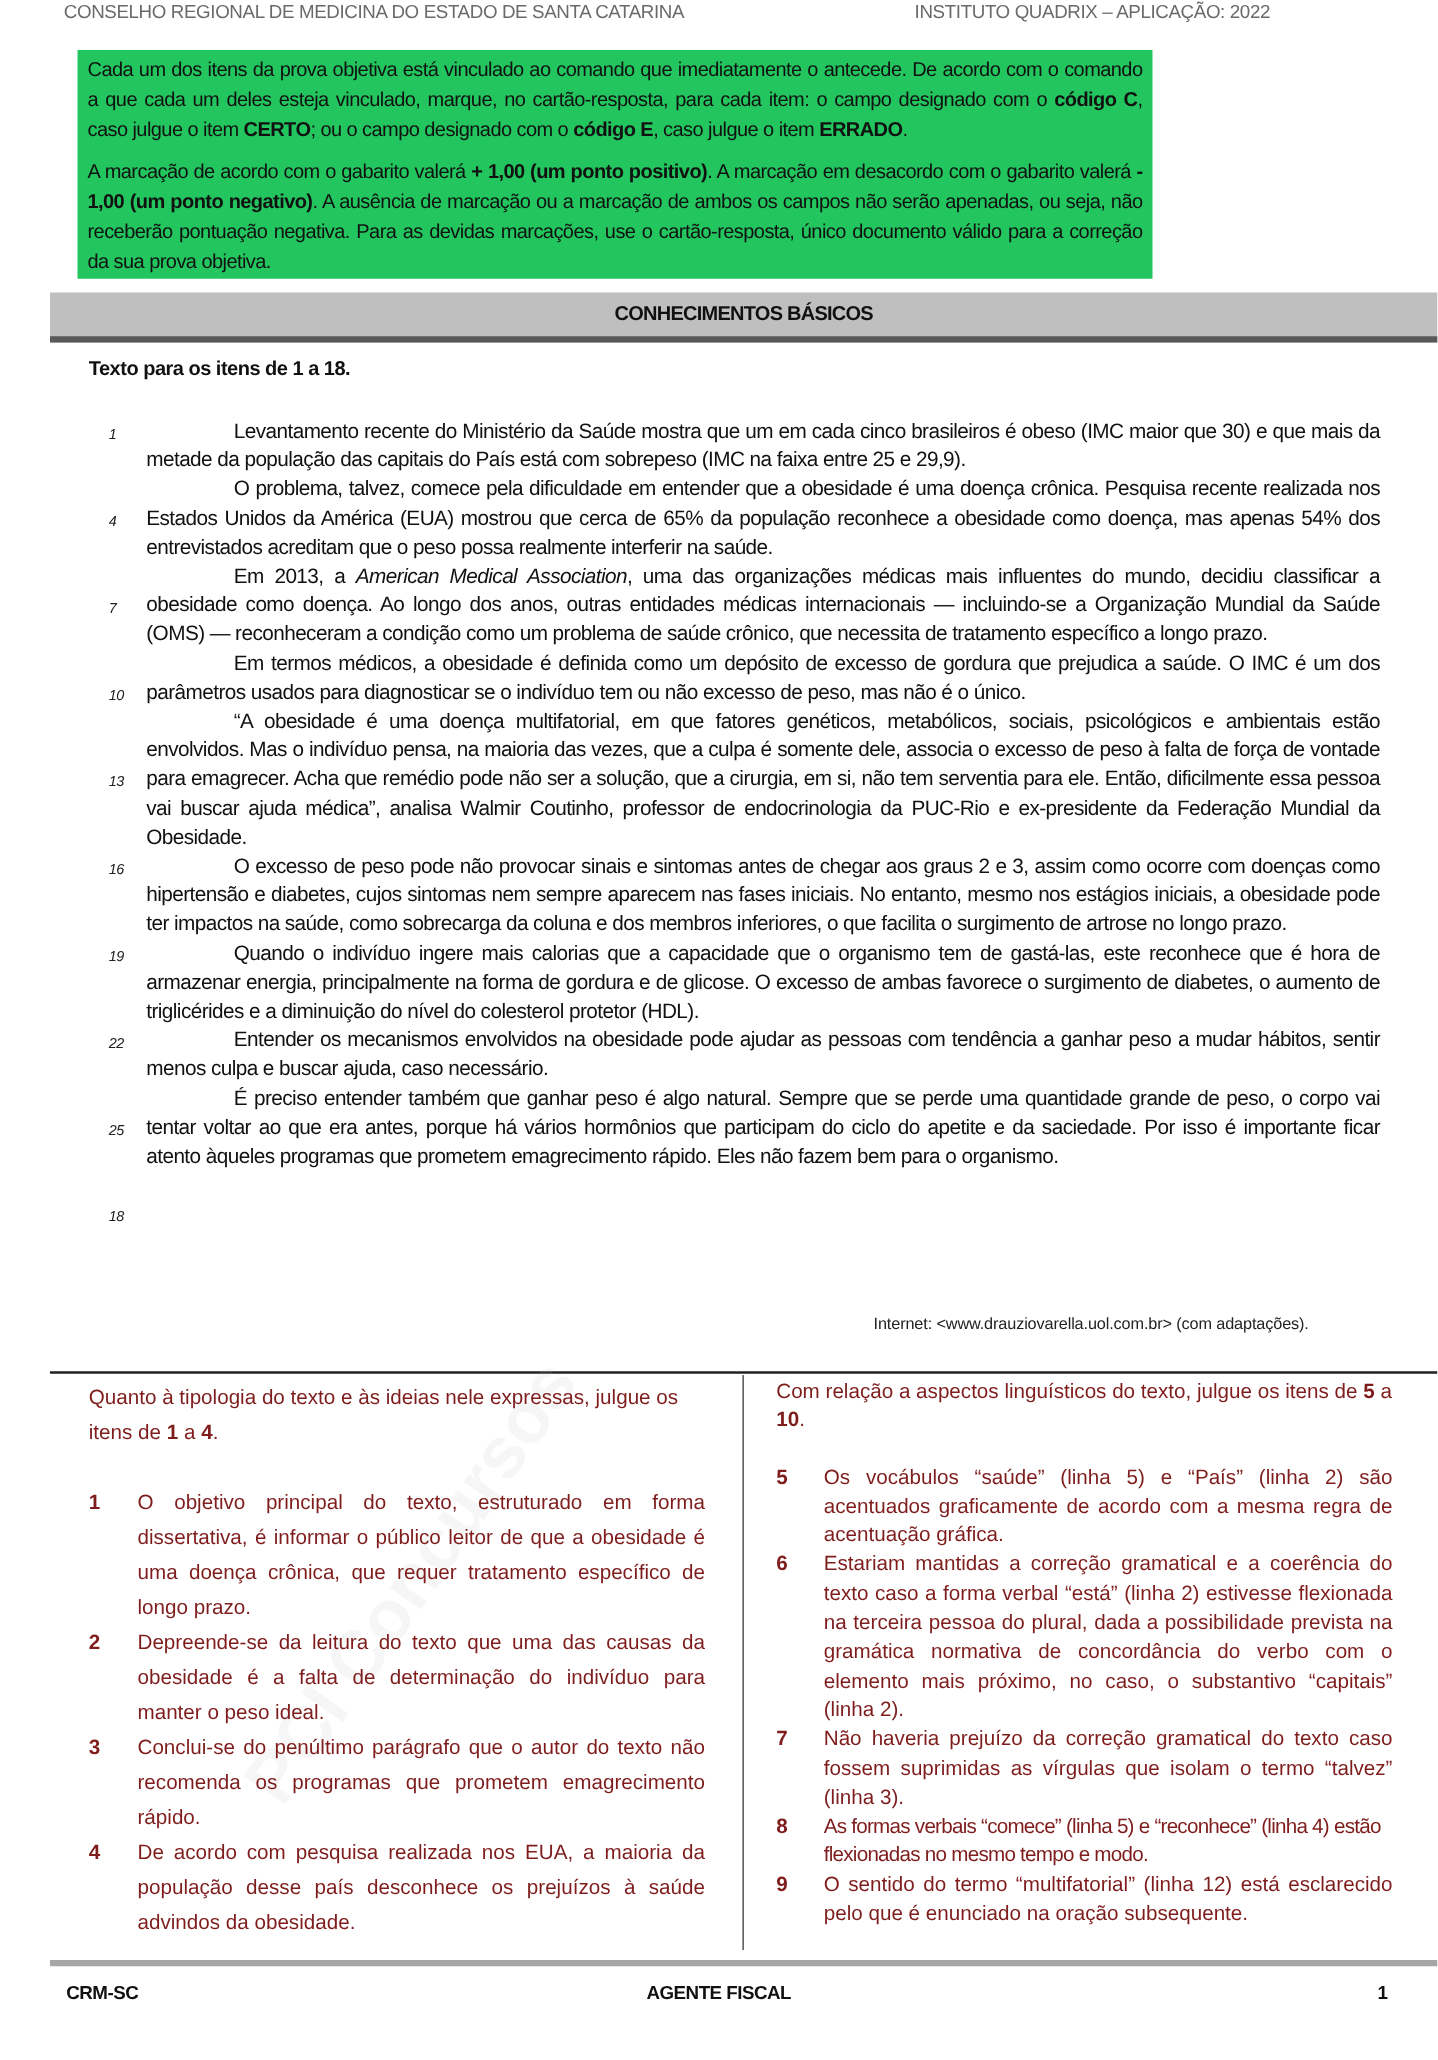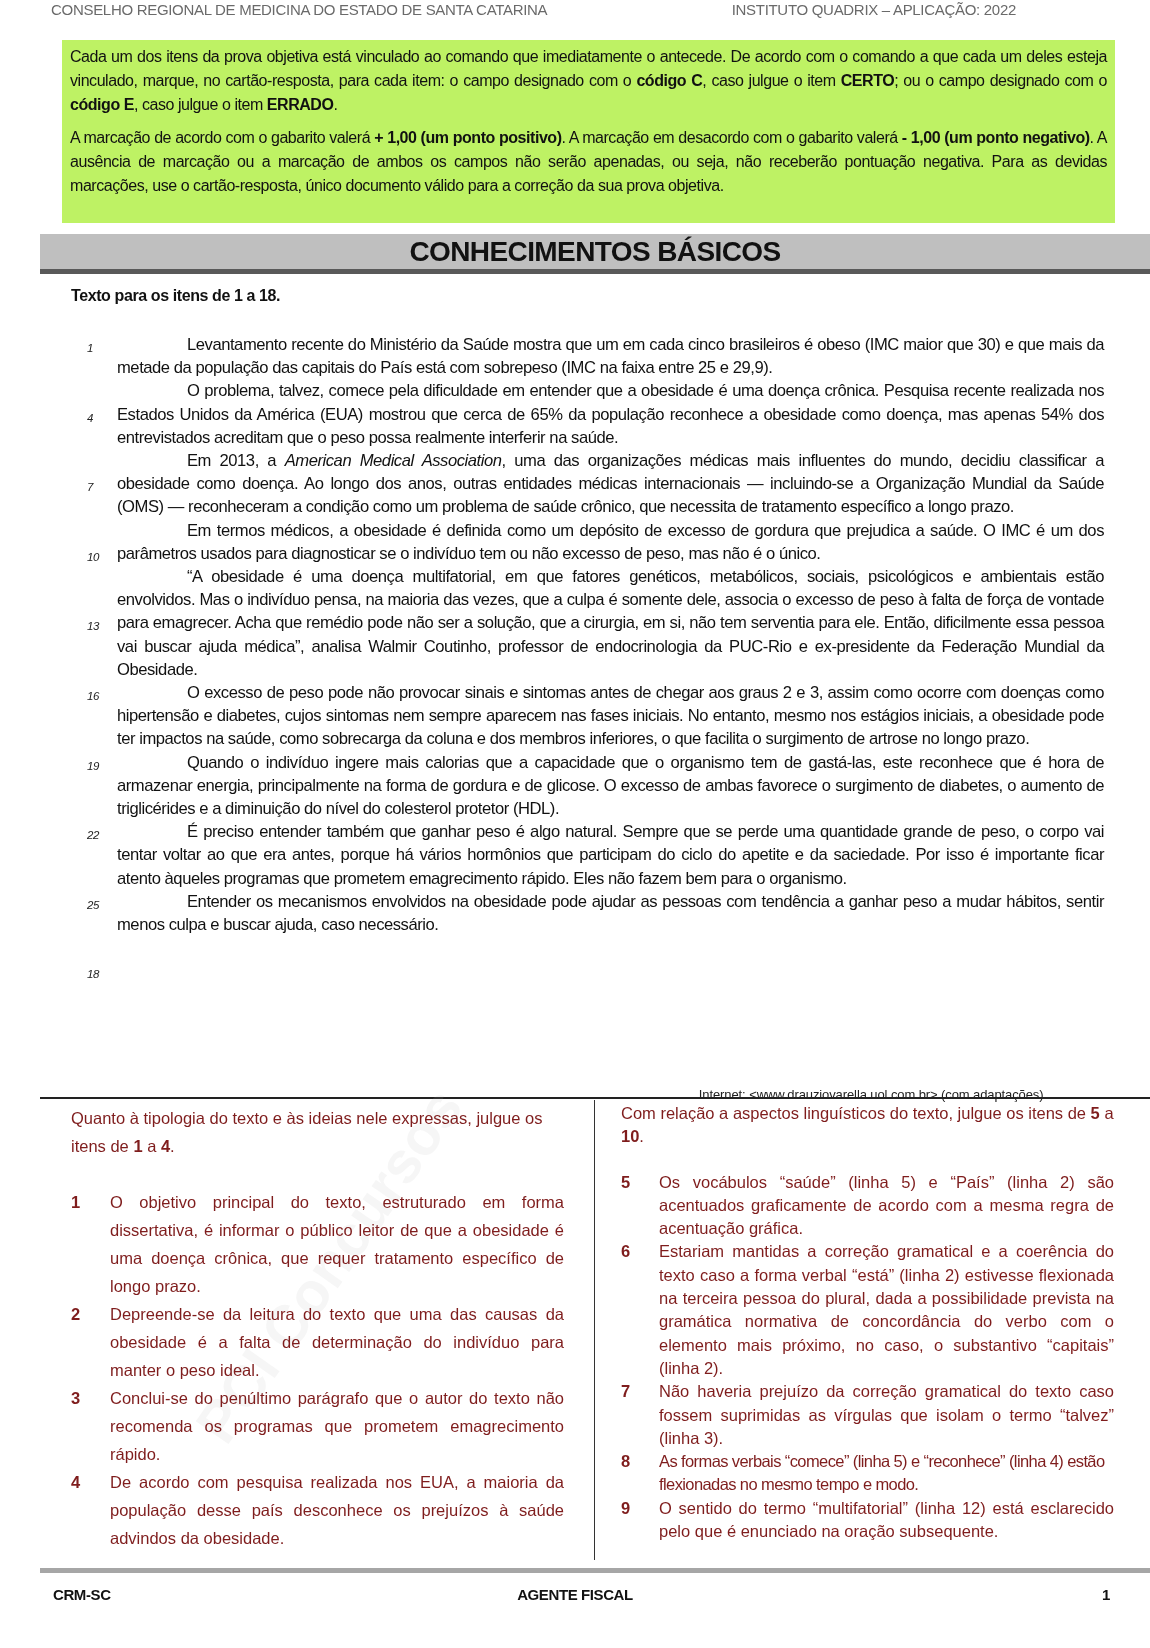--- a/index.html
+++ b/index.html
@@ -8,36 +8,36 @@
 
     .running-header {
       position: absolute; top: 0; left: 0; width: 1034px; height: 20px;
       font-family: "Liberation Sans Narrow", "Liberation Sans", sans-serif;
       font-size: 15px; color: #6a6a6a; letter-spacing: -0.3px;
     }
     .running-header .left { position: absolute; left: 51px; top: 1px; }
     .running-header .right { position: absolute; right: 18px; top: 1px; }
 
     .instructions {
-      position: absolute; left: 62px; top: 40px; width: 1053px; height: 183px;
-      background: #bef264; padding: 5px 8px 0 8px;
+      position: absolute; left: 62px; top: 40px; width: 860px; height: 183px;
+      background: #22c55e; padding: 5px 8px 0 8px;
       font-size: 16px; line-height: 24px; text-align: justify; color: #111;
       letter-spacing: -0.45px;
     }
     .instructions p { margin: 0; }
     .instructions p + p { margin-top: 9px; }
     .instructions b { font-weight: bold; }
 
     .section-banner {
       position: absolute; left: 40px; top: 234px; width: 1110px; height: 40px;
       background: #bfbfbf; border-bottom: 5px solid #595959;
       text-align: center;
     }
     .section-banner span {
-      font-size: 28px; font-weight: bold; letter-spacing: -0.6px;
+      font-size: 16px; font-weight: bold; letter-spacing: -0.6px;
       line-height: 36px; color: #111;
     }
 
     .text-intro {
       position: absolute; left: 71px; top: 287px;
       font-size: 16px; font-weight: bold; letter-spacing: -0.4px;
     }
 
     .passage {
       position: absolute; left: 117px; top: 333px; width: 987px;
@@ -45,21 +45,21 @@
       letter-spacing: -0.45px; color: #111;
     }
     .passage .para { text-indent: 70px; }
     .line-num {
       position: absolute; left: -30px; width: 24px; text-align: left;
       font-size: 11.5px; font-style: italic; color: #222;
     }
 
     .source {
       position: absolute; right: 103px; top: 1051px;
-      font-size: 13px; color: #222; letter-spacing: -0.1px; margin-top: 36px;
+      font-size: 13px; color: #222; letter-spacing: -0.1px;
     }
 
     .separator {
       position: absolute; left: 40px; top: 1097px; width: 1110px; height: 0;
       border-top: 2px solid #222;
     }
     .col-divider {
       position: absolute; left: 594px; top: 1100px; width: 0; height: 460px;
       border-left: 1.5px solid #333;
     }
@@ -117,22 +117,22 @@
 <div class="text-intro">Texto para os itens de 1 a 18.</div>
 
 <div class="passage" id="passage">
     <div class="para">Levantamento recente do Ministério da Saúde mostra que um em cada cinco brasileiros é obeso (IMC maior que 30) e que mais da metade da população das capitais do País está com sobrepeso (IMC na faixa entre 25 e 29,9).</div>
     <div class="para">O problema, talvez, comece pela dificuldade em entender que a obesidade é uma doença crônica. Pesquisa recente realizada nos Estados Unidos da América (EUA) mostrou que cerca de 65% da população reconhece a obesidade como doença, mas apenas 54% dos entrevistados acreditam que o peso possa realmente interferir na saúde.</div>
     <div class="para">Em 2013, a <i>American Medical Association</i>, uma das organizações médicas mais influentes do mundo, decidiu classificar a obesidade como doença. Ao longo dos anos, outras entidades médicas internacionais — incluindo-se a Organização Mundial da Saúde (OMS) — reconheceram a condição como um problema de saúde crônico, que necessita de tratamento específico a longo prazo.</div>
     <div class="para">Em termos médicos, a obesidade é definida como um depósito de excesso de gordura que prejudica a saúde. O IMC é um dos parâmetros usados para diagnosticar se o indivíduo tem ou não excesso de peso, mas não é o único.</div>
     <div class="para">“A obesidade é uma doença multifatorial, em que fatores genéticos, metabólicos, sociais, psicológicos e ambientais estão envolvidos. Mas o indivíduo pensa, na maioria das vezes, que a culpa é somente dele, associa o excesso de peso à falta de força de vontade para emagrecer. Acha que remédio pode não ser a solução, que a cirurgia, em si, não tem serventia para ele. Então, dificilmente essa pessoa vai buscar ajuda médica”, analisa Walmir Coutinho, professor de endocrinologia da PUC-Rio e ex-presidente da Federação Mundial da Obesidade.</div>
     <div class="para">O excesso de peso pode não provocar sinais e sintomas antes de chegar aos graus 2 e 3, assim como ocorre com doenças como hipertensão e diabetes, cujos sintomas nem sempre aparecem nas fases iniciais. No entanto, mesmo nos estágios iniciais, a obesidade pode ter impactos na saúde, como sobrecarga da coluna e dos membros inferiores, o que facilita o surgimento de artrose no longo prazo.</div>
     <div class="para">Quando o indivíduo ingere mais calorias que a capacidade que o organismo tem de gastá-las, este reconhece que é hora de armazenar energia, principalmente na forma de gordura e de glicose. O excesso de ambas favorece o surgimento de diabetes, o aumento de triglicérides e a diminuição do nível do colesterol protetor (HDL).</div>
+    <div class="para">Entender os mecanismos envolvidos na obesidade pode ajudar as pessoas com tendência a ganhar peso a mudar hábitos, sentir menos culpa e buscar ajuda, caso necessário.</div>
     <div class="para">É preciso entender também que ganhar peso é algo natural. Sempre que se perde uma quantidade grande de peso, o corpo vai tentar voltar ao que era antes, porque há vários hormônios que participam do ciclo do apetite e da saciedade. Por isso é importante ficar atento àqueles programas que prometem emagrecimento rápido. Eles não fazem bem para o organismo.</div>
-    <div class="para">Entender os mecanismos envolvidos na obesidade pode ajudar as pessoas com tendência a ganhar peso a mudar hábitos, sentir menos culpa e buscar ajuda, caso necessário.</div>
     <span class="line-num" style="top: 4px;">1</span>
     <span class="line-num" style="top: 73.6px;">4</span>
     <span class="line-num" style="top: 143.2px;">7</span>
     <span class="line-num" style="top: 212.8px;">10</span>
     <span class="line-num" style="top: 282.4px;">13</span>
     <span class="line-num" style="top: 352px;">16</span>
     <span class="line-num" style="top: 421.6px;">19</span>
     <span class="line-num" style="top: 491.2px;">22</span>
     <span class="line-num" style="top: 560.8px;">25</span>
     <span class="line-num" style="top: 630.4px;">18</span>

